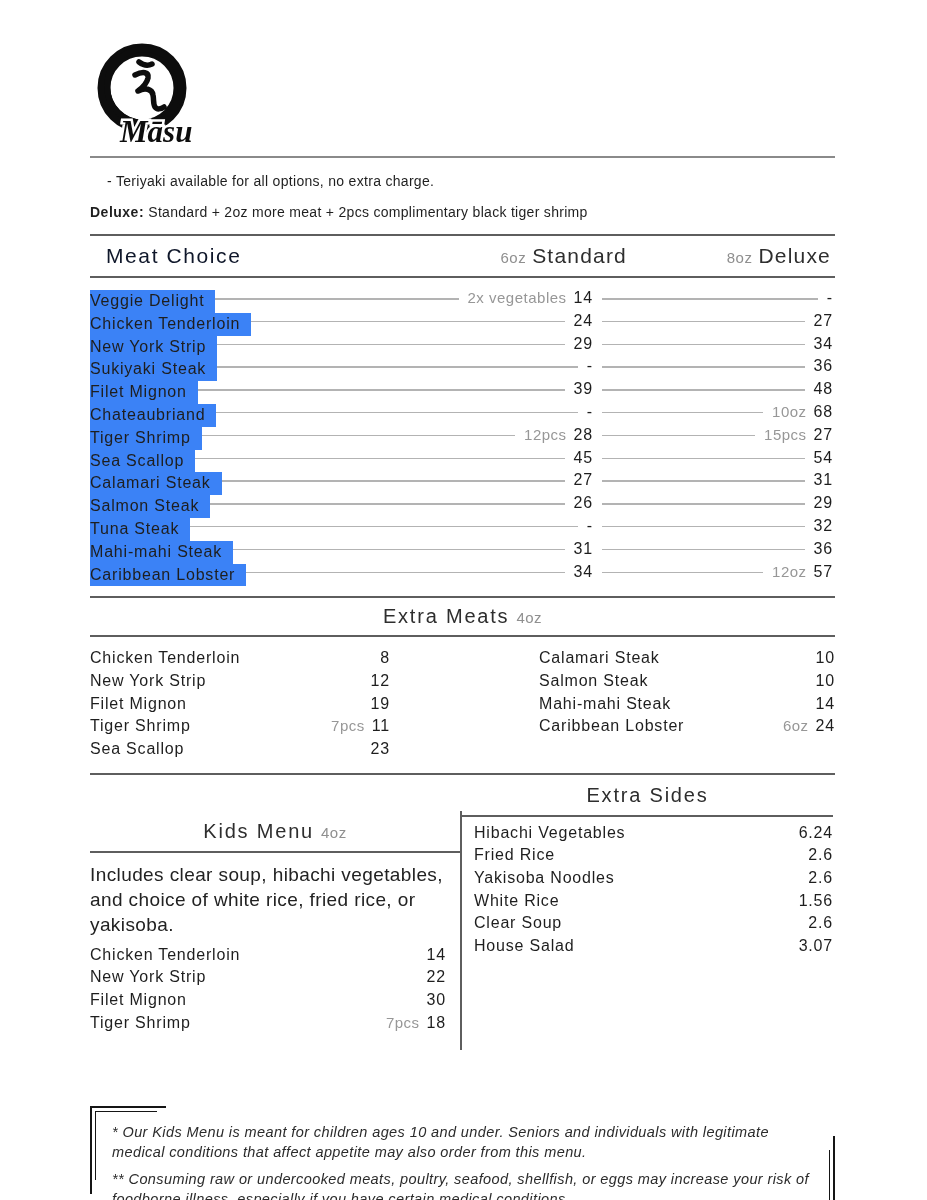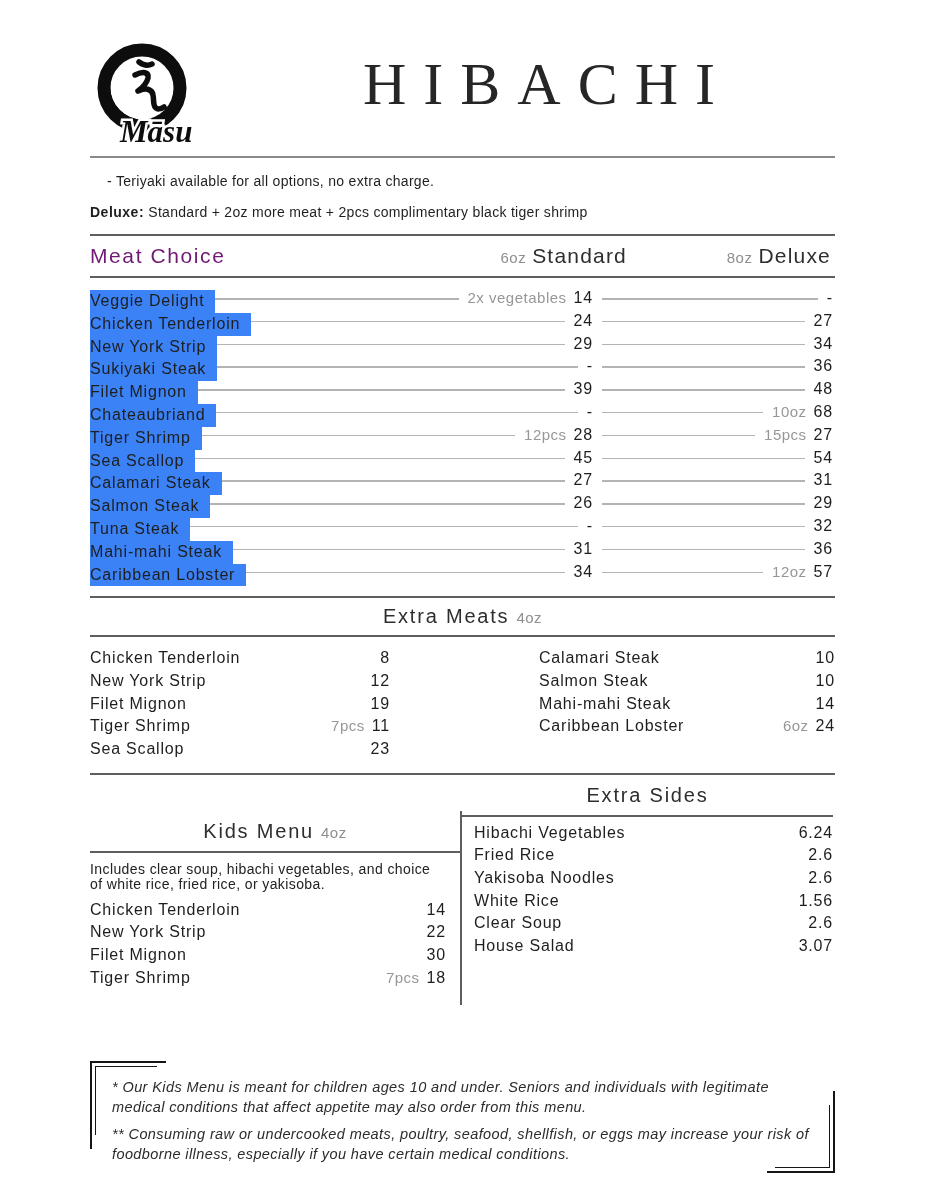--- a/index.html
+++ b/index.html
@@ -17,21 +17,21 @@
   .intro{margin-top:13px;font-size:14px;line-height:21.5px;letter-spacing:.3px;color:#1f1f1f;}
   .intro b{letter-spacing:.5px;}
   .intro .indent{padding-left:17px;}
   .intro .deluxe{margin-top:9px;}
 
   
   .sec-rule{border-top:2px solid #5e5e5e;border-bottom:2px solid #5e5e5e;}
 
   
   .meat-hd{position:relative;height:40px;margin-top:11px;}
-  .mh-title{position:absolute;left:0;top:8px;font-size:21px;letter-spacing:1.6px;color:#701a75;}
+  .mh-title{position:absolute;left:16px;top:8px;font-size:21px;letter-spacing:1.6px;color:#0f172a;}
   .mh-col{position:absolute;top:8px;white-space:nowrap;}
   .mh-std{right:208px;}
   .mh-dlx{right:4px;}
   .mh-size{font-size:15px;color:#8f8f8f;letter-spacing:.5px;margin-right:6px;}
   .mh-lbl{font-size:21px;letter-spacing:1.2px;color:#2e2e2e;}
 
   .mrows{padding:9px 0 13px;}
   .mrow{position:relative;height:22.8px;line-height:22.8px;font-size:16px;letter-spacing:.8px;}
   .mrow .lead{position:absolute;left:0;right:2px;top:11px;height:1.5px;background:#b3b3b3;}
   .mrow .name{position:absolute;left:0;top:3px;background:#3b82f6;padding-right:11px;white-space:nowrap;}
@@ -47,21 +47,21 @@
   .xm-grid{display:grid;grid-template-columns:300px 296px;justify-content:space-between;padding:10px 0 12px;}
   .xrow{display:flex;justify-content:space-between;height:22.7px;line-height:22.7px;font-size:16px;letter-spacing:.8px;}
   .xrow .price{white-space:nowrap;}
 
   
   .ks{display:grid;grid-template-columns:372px 371px;border-top:2px solid #5e5e5e;}
   .ks-left{border-right:2px solid #5e5e5e;margin-top:36px;}
   .ks-hd{height:40px;line-height:40px;text-align:center;border-bottom:2px solid #5e5e5e;}
   .ks-left .ks-body{padding:9px 14px 16px 0;}
   .ks-right .ks-body{padding:5px 0 16px 12px;}
-  .kids-note{font-size:14px;line-height:15px;letter-spacing:.4px;color:#222;margin:0 0 7px;}
+  .kids-note{font-size:19px;line-height:25px;letter-spacing:.4px;color:#222;margin:0 0 7px;}
   .ks .xrow{height:22.6px;line-height:22.6px;}
 
   
   .fn{position:relative;margin-top:52px;height:120px;}
   .fn-text{padding:21px 0 0 22px;font-style:italic;font-size:14.5px;line-height:19.5px;
            letter-spacing:.4px;color:#2b2b2b;max-width:700px;}
   .fn-text p{margin:0;}
   .fn-text p + p{margin-top:8px;}
   .br{position:absolute;}
   .br-tl-o{left:0;top:4px;width:74px;height:86px;border-left:2px solid #151515;border-top:2px solid #151515;}
@@ -74,21 +74,20 @@
 
 <div class="content">
 
   <div class="hdr">
     <svg class="logo" viewBox="0 0 126 118" aria-hidden="true">
       <circle cx="52" cy="52" r="38" fill="none" stroke="#0d0d0d" stroke-width="13"></circle>
       <circle cx="54" cy="50" r="37" fill="none" stroke="#0d0d0d" stroke-width="6"></circle>
       <path d="M49 26 c4 3 9 4 13 2 M45 39 c8 -4 14 -3 13 3 c-1 5 -6 10 -10 13 c7 -4 14 -2 15 4 c1 5 0 9 2 12 c2 3 6 2 9 0" fill="none" stroke="#0d0d0d" stroke-width="5.5" stroke-linecap="round" stroke-linejoin="round"></path>
       <text x="30" y="106" font-family="Liberation Serif, serif" font-style="italic" font-weight="bold" font-size="31" fill="#0d0d0d" paint-order="stroke" stroke="#ffffff" stroke-width="5">Māsu</text>
     </svg>
-    <div class="title" style="text-transform:uppercase">Hibachi</div>
   </div>
 
   <div class="intro">
     <div class="indent">- Teriyaki available for all options, no extra charge.</div>
     <div class="deluxe"><b>Deluxe:</b><span> Standard + 2oz more meat + 2pcs complimentary black tiger shrimp</span></div>
   </div>
 
   <div>
     <div class="meat-hd sec-rule">
       <span class="mh-title">Meat Choice</span>

